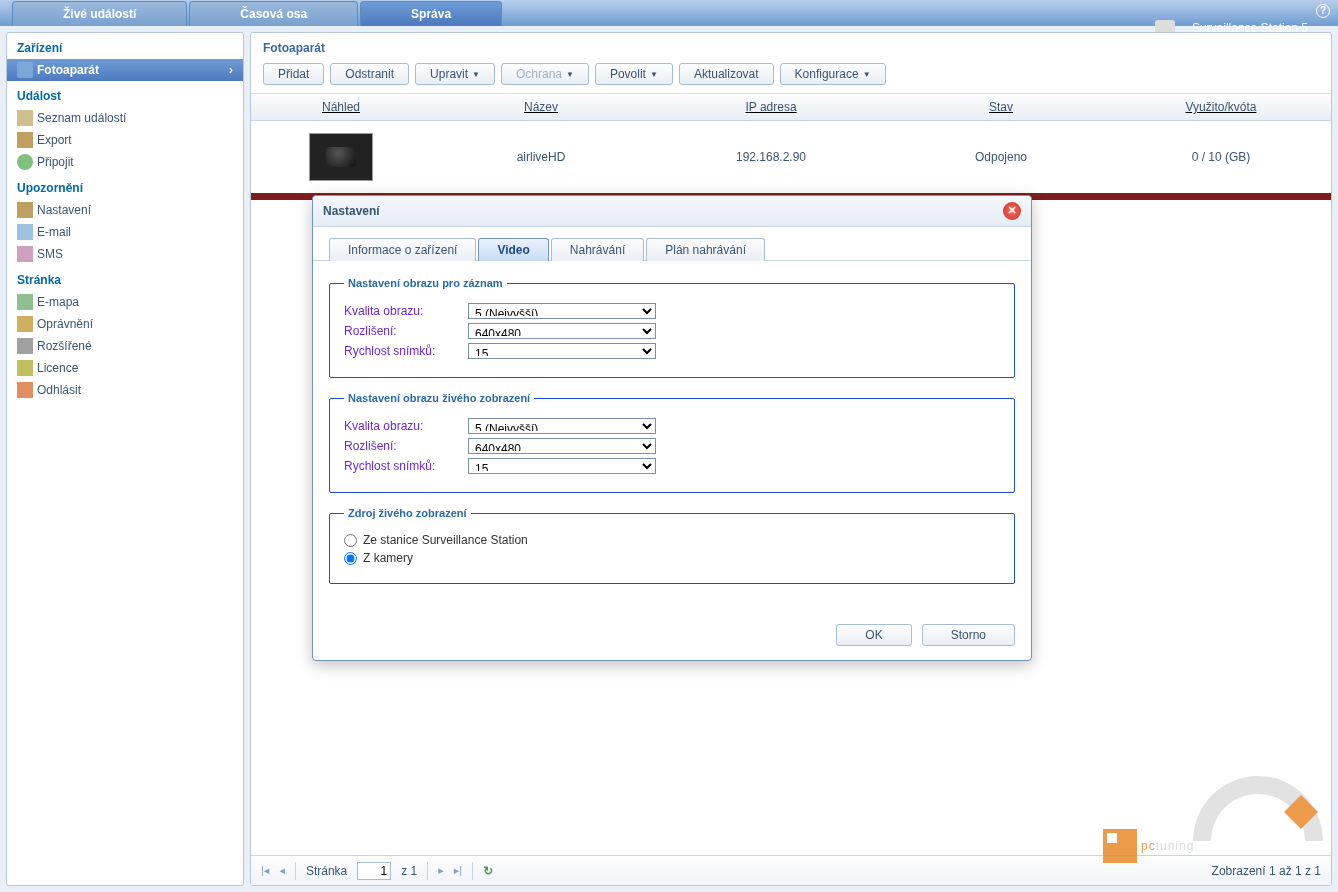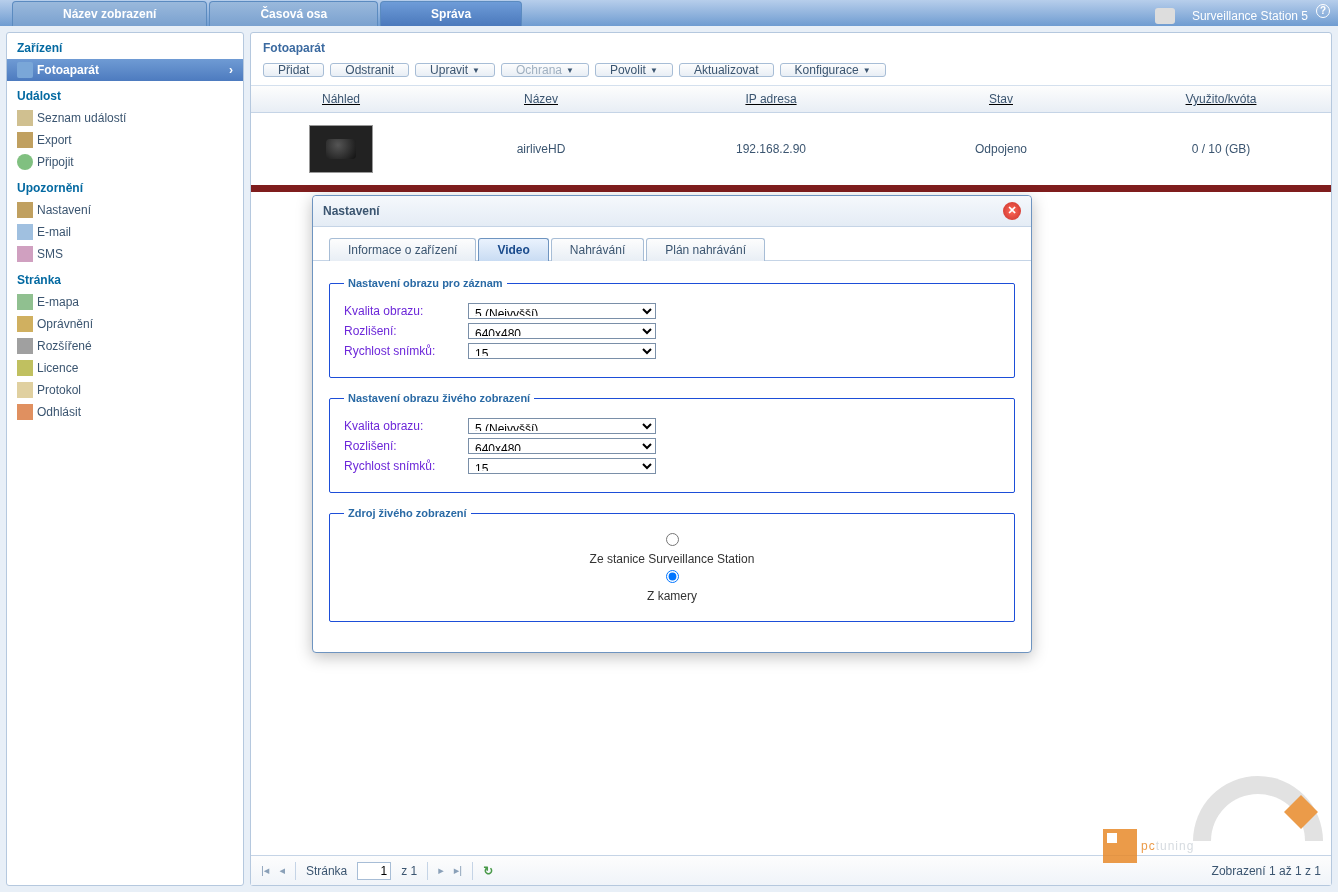--- a/index.html
+++ b/index.html
@@ -2,21 +2,21 @@
 <html><head>
 <meta charset="utf-8">
 <style>
 * { box-sizing: border-box; margin: 0; padding: 0; font-family: Tahoma, Arial, sans-serif; font-size: 12px; }
 body { background: #fff; width: 1338px; height: 892px; overflow: hidden; position: relative; }
 
 .topbar { height: 26px; background: linear-gradient(#b7ceeb, #6f9cd1); display: flex; align-items: flex-end; padding: 0 10px; position: relative; }
 .topbar .tabs { display: flex; gap: 2px; margin-left: 2px; }
 .topbar .tab { padding: 5px 50px; color: #fff; font-weight: bold; background: linear-gradient(#9ab9dc, #7aa1cf); border-radius: 4px 4px 0 0; cursor: pointer; border: 1px solid #5b8bc0; border-bottom: none; }
 .topbar .tab.active { background: linear-gradient(#6e9cd8, #4b79bc); color: #fff; }
-.topbar .brand { position: absolute; right: 30px; top: 8px; color: #fff; font-size: 18px; font-weight: normal; display: flex; align-items: center; gap: 17px; }
+.topbar .brand { position: absolute; right: 30px; top: 20px; color: #fff; font-size: 18px; font-weight: normal; display: flex; align-items: center; gap: 17px; }
 .topbar .help { position: absolute; right: 8px; top: 4px; color: #fff; font-weight: bold; border: 1px solid #fff; border-radius: 50%; width: 14px; height: 14px; text-align: center; line-height: 12px; font-size: 10px; cursor: pointer; }
 
 .main { display: flex; height: calc(892px - 26px); background: #e8eff7; }
 .sidebar { width: 238px; background: #fff; border: 1px solid #b5c8de; margin: 6px 0 6px 6px; border-radius: 3px; overflow: auto; }
 .sidebar .section-title { color: #0369a1; font-weight: bold; padding: 8px 10px 4px; }
 .sidebar .item { padding: 4px 10px 4px 30px; color: #3b5570; cursor: pointer; position: relative; }
 .sidebar .item.selected { background: linear-gradient(#6f9bd4, #4d7bbf); color: #fff; font-weight: bold; display:flex; justify-content:space-between; align-items:center; padding-right:10px;}
 .sidebar .item .icon { position: absolute; left: 10px; top: 3px; width: 16px; height: 16px; }
 .ic-cam { background: #7aa7d8; border-radius:2px; }
 .ic-list { background: #d0c090; }
@@ -28,21 +28,21 @@
 .ic-map { background: #90c090; }
 .ic-ext { background: #a0a0a0; }
 .ic-perm { background: #d0b060; }
 .ic-lic { background: #c0c060; }
 .ic-log { background: #e0d0a0; }
 .ic-logout { background: #e09060; }
 
 .content { flex: 1; margin: 6px; background: #fff; border: 1px solid #b5c8de; border-radius: 3px; display: flex; flex-direction: column; position: relative; }
 .content-title { color: #3b6aa0; font-weight: bold; padding: 8px 12px; }
 .toolbar { display: flex; gap: 6px; padding: 0 12px 8px; border-bottom: 1px solid #d4e0ee; }
-.btn { background: linear-gradient(#fdfdfd, #e8eef5); border: 1px solid #a7bdd6; border-radius: 3px; padding: 2px 14px; color: #3b5570; cursor: pointer; display: inline-flex; align-items: center; gap: 4px; height: 14px; }
+.btn { background: linear-gradient(#fdfdfd, #e8eef5); border: 1px solid #a7bdd6; border-radius: 3px; padding: 2px 14px; color: #3b5570; cursor: pointer; display: inline-flex; align-items: center; gap: 4px; height: 22px; }
 .btn.disabled { color: #a0b0c0; }
 .btn .arrow { font-size: 8px; color: #3b5570; }
 .grid-wrap { flex: 1; overflow: auto; }
 .grid-header { display: flex; background: linear-gradient(#fdfdfd, #e8eef5); border-bottom: 1px solid #c5d4e6; text-decoration: underline; }
 .grid-header > div, .grid-row > div { padding: 6px 10px; text-align: center; color: #3b5570; }
 .col-preview { width: 180px; }
 .col-name { flex: 1; }
 .col-ip { width: 240px; }
 .col-status { width: 220px; }
 .col-usage { width: 220px; }
@@ -64,38 +64,38 @@
 .dialog-header .close { width: 18px; height: 18px; background: radial-gradient(circle, #ff6b5a, #c8302a); border-radius: 50%; color: #fff; text-align: center; line-height: 16px; font-weight: bold; cursor: pointer; font-size:11px; }
 .dialog-tabs { display: flex; gap: 2px; padding: 10px 16px 0; border-bottom: 1px solid #c5d4e6; }
 .dialog-tabs .tab { padding: 4px 18px; background: linear-gradient(#fdfdfd,#e8eef5); border: 1px solid #a7bdd6; border-bottom: none; border-radius: 3px 3px 0 0; color: #3b5570; cursor: pointer; position: relative; bottom: -1px; }
 .dialog-tabs .tab.active { background: linear-gradient(#eaf2fd, #c9dcf3); color: #1a4b8c; font-weight: bold; border-color: #6e94c0; }
 .dialog-body { padding: 16px; }
 fieldset { border: 1px solid #1d4ed8; border-radius: 2px; padding: 10px 14px 14px; margin-bottom: 14px; }
 legend { color: #2a6aa5; font-weight: bold; padding: 0 4px; font-size: 11px; }
 .form-row { display: flex; align-items: center; margin: 4px 0; }
 .form-row label { width: 124px; color: #6d28d9; }
 .form-row select { width: 188px; border: 1px solid #7a8fa8; background: #fff; padding: 2px; height: 16px; }
-.radio-row { display: flex; align-items: center; gap: 6px; margin: 4px 0; color: #333; flex-direction: column; }
+.radio-row { display: flex; align-items: center; gap: 6px; margin: 4px 0; color: #333; }
 .dialog-footer { display: flex; justify-content: flex-end; gap: 10px; padding: 10px 16px 14px; }
 .dialog-footer .btn { padding: 2px 28px; }
 
 .logo-watermark { position: absolute; right: 8px; bottom: 22px; opacity: 0.85; font-family: Arial; pointer-events:none; }
 .logo-watermark .arc { width: 130px; height: 65px; border: 18px solid #ddd; border-bottom: none; border-radius: 130px 130px 0 0; position: relative; margin-left: 90px; }
 .logo-watermark .arc::after { content:""; position:absolute; right:-8px; top:6px; width:24px; height:24px; background:#e88a2a; transform: rotate(45deg); }
 .logo-watermark .text { font-size: 40px; color: #cfd5db; letter-spacing: 1px; margin-top: -12px; display:flex; align-items:center; }
 .logo-watermark .sq { display:inline-block; width:34px; height:34px; background:#e88a2a; margin-right:4px; position:relative; }
 .logo-watermark .sq::before { content:""; position:absolute; left:4px; top:4px; width:10px; height:10px; background:#fff; }
 .logo-watermark .accent { color: #e88a2a; }
 </style>
 </head>
 <body>
 
 <div class="topbar">
   <div class="tabs" id="top-tabs">
-      <div class="tab">Název zobrazení</div>
+      <div class="tab">Živé událostí</div>
       <div class="tab">Časová osa</div>
       <div class="tab active">Správa</div>
     </div>
   <div class="brand">
     <span style="width:20px;height:16px;background:#ddd;border-radius:3px;display:inline-block;"></span>
     <span>Surveillance Station 5</span>
   </div>
   <div class="help">?</div>
 </div>
 
@@ -113,21 +113,20 @@
       <div class="item"><span class="icon ic-connect"></span><span>Připojit</span></div>
       <div class="section-title">Upozornění</div>
       <div class="item"><span class="icon ic-settings"></span><span>Nastavení</span></div>
       <div class="item"><span class="icon ic-email"></span><span>E-mail</span></div>
       <div class="item"><span class="icon ic-sms"></span><span>SMS</span></div>
       <div class="section-title">Stránka</div>
       <div class="item"><span class="icon ic-map"></span><span>E-mapa</span></div>
       <div class="item"><span class="icon ic-perm"></span><span>Oprávnění</span></div>
       <div class="item"><span class="icon ic-ext"></span><span>Rozšířené</span></div>
       <div class="item"><span class="icon ic-lic"></span><span>Licence</span></div>
-      <div class="item"><span class="icon ic-log"></span><span>Protokol</span></div>
       <div class="item"><span class="icon ic-logout"></span><span>Odhlásit</span></div>
     </div>
 
   <div class="content">
     <div class="content-title">Fotoaparát</div>
     <div class="toolbar" id="toolbar">
         <div class="btn">Přidat</div>
         <div class="btn">Odstranit</div>
         <div class="btn">Upravit<span class="arrow">▼</span></div>
         <div class="btn disabled">Ochrana<span class="arrow">▼</span></div>
@@ -228,13 +227,17 @@
       <div class="radio-row">
           <input type="radio" name="src" style="">
           <span>Ze stanice Surveillance Station</span>
         </div>
       <div class="radio-row">
           <input type="radio" name="src" checked="" style="">
           <span>Z kamery</span>
         </div>
     </fieldset>
   </div>
+  <div class="dialog-footer">
+    <button class="btn">OK</button>
+    <button class="btn">Storno</button>
+  </div>
 </div>
 
 </body></html>

